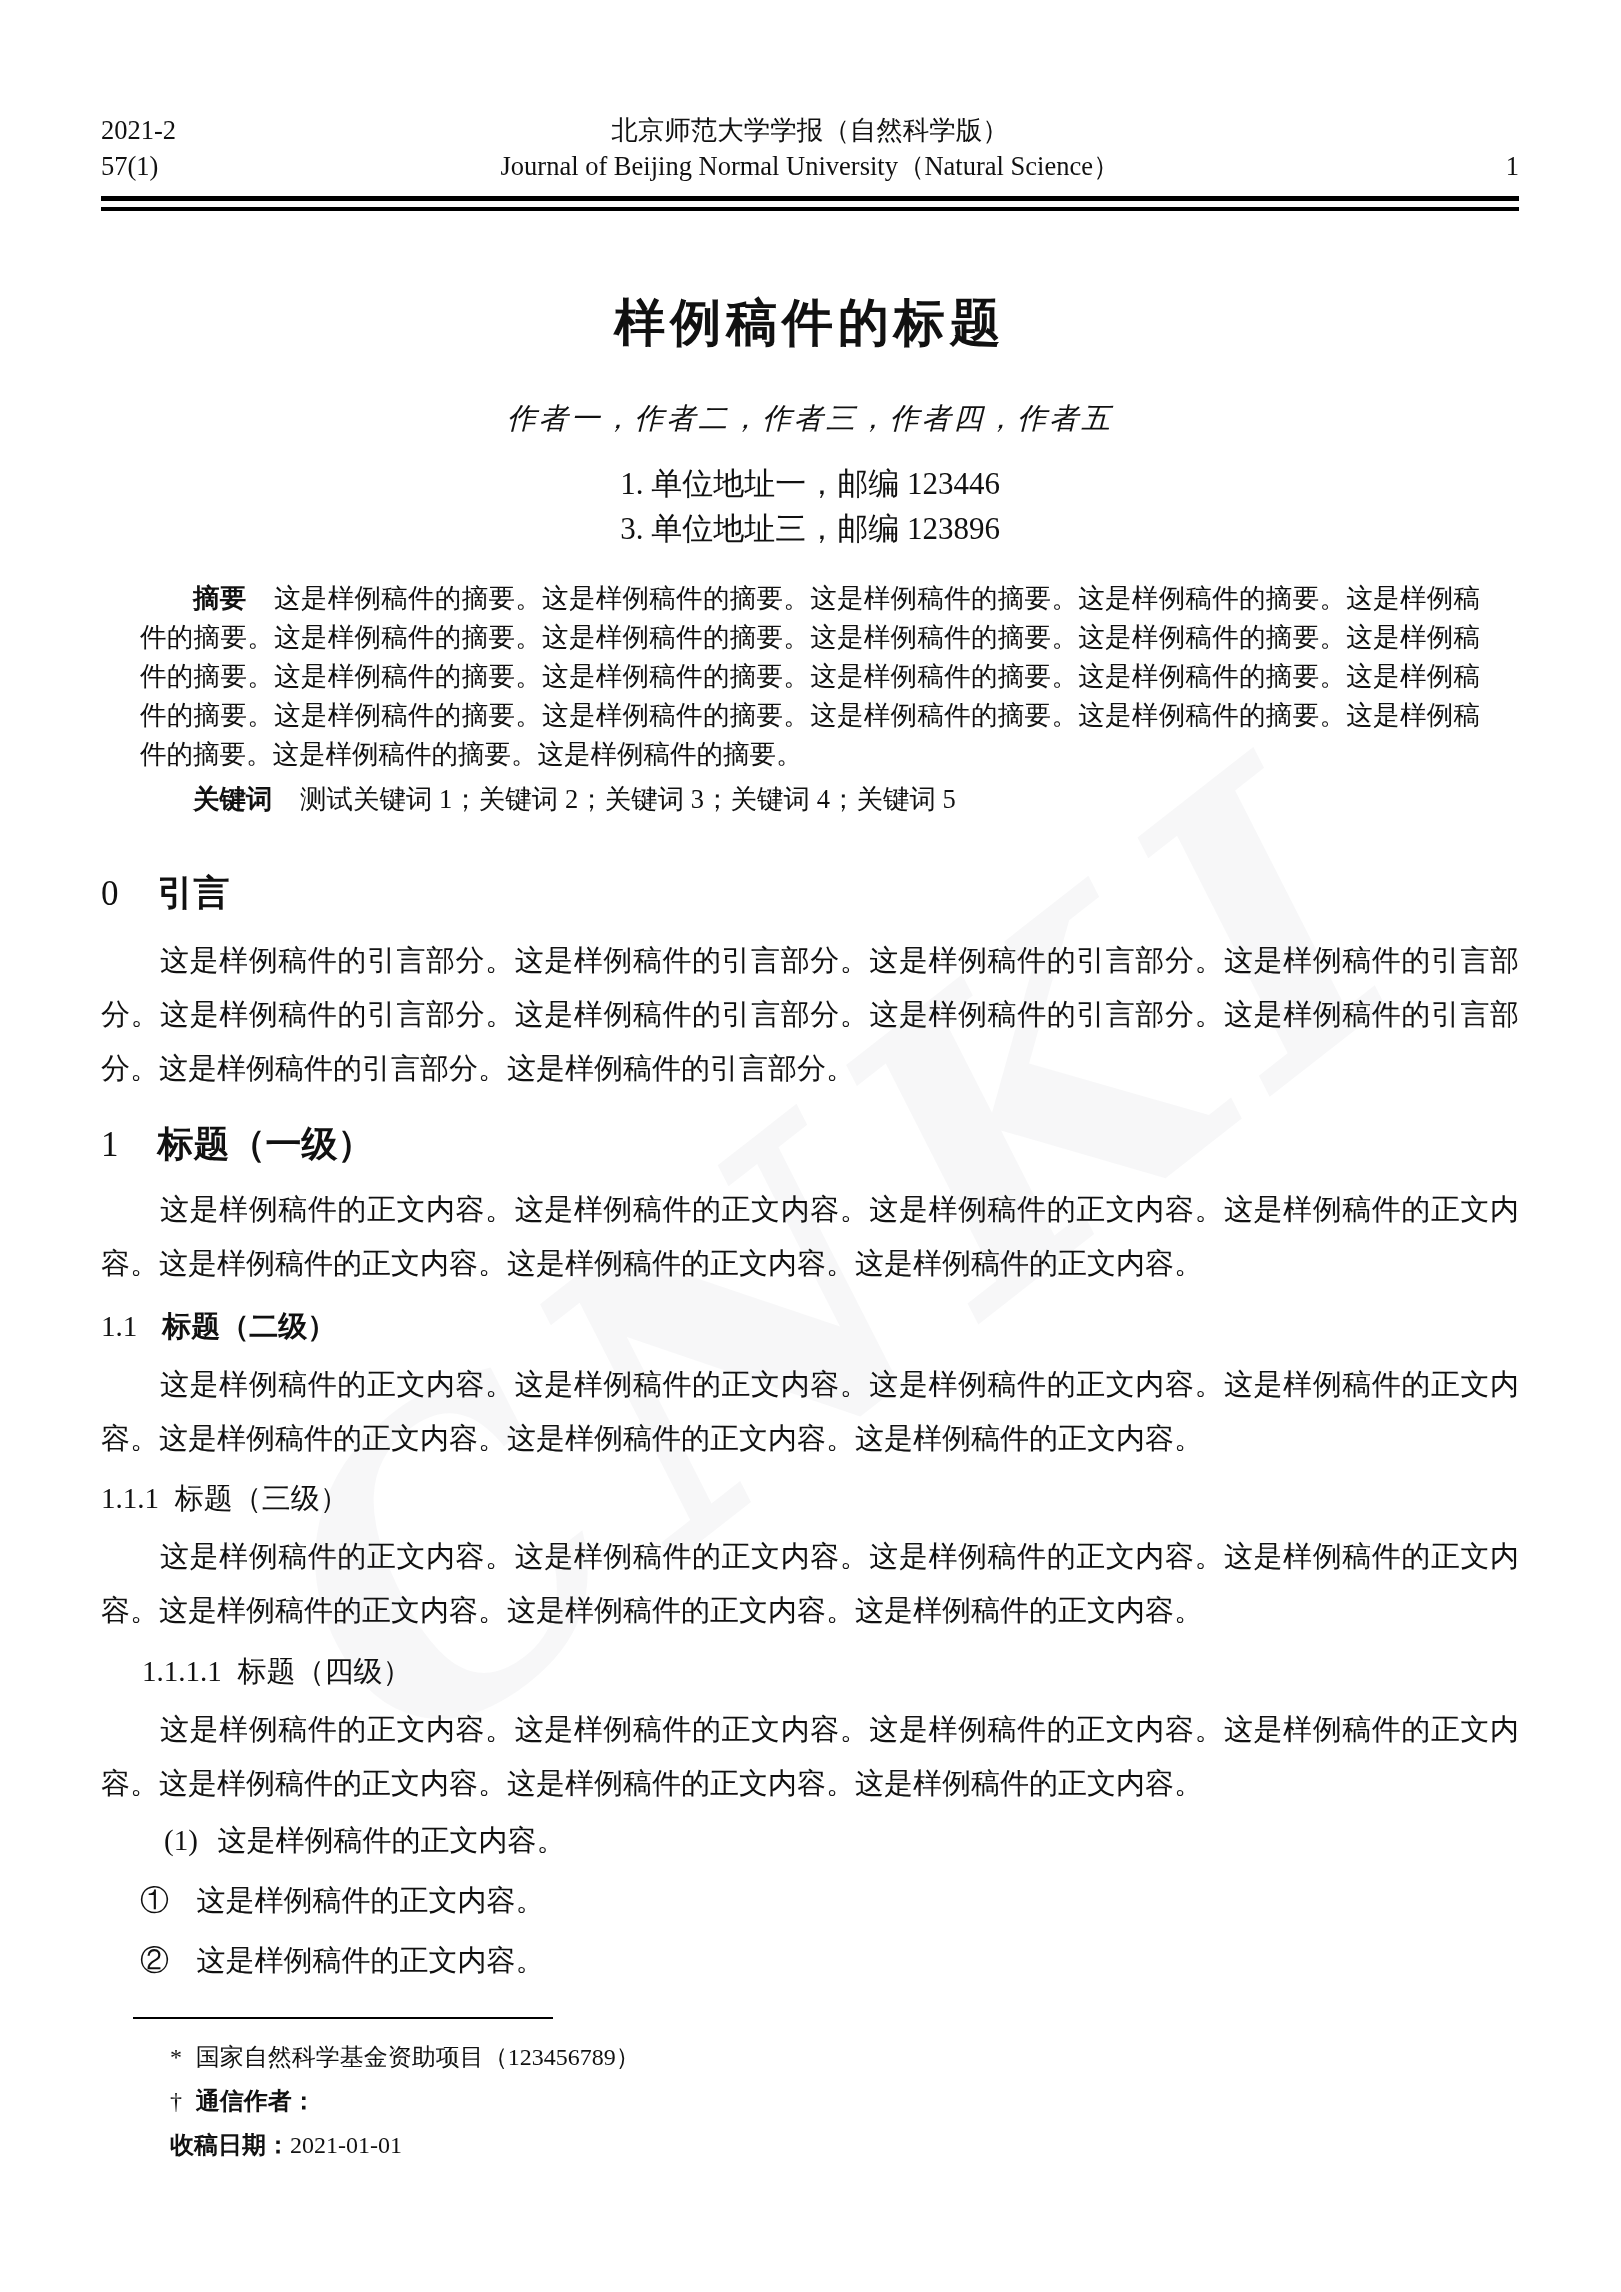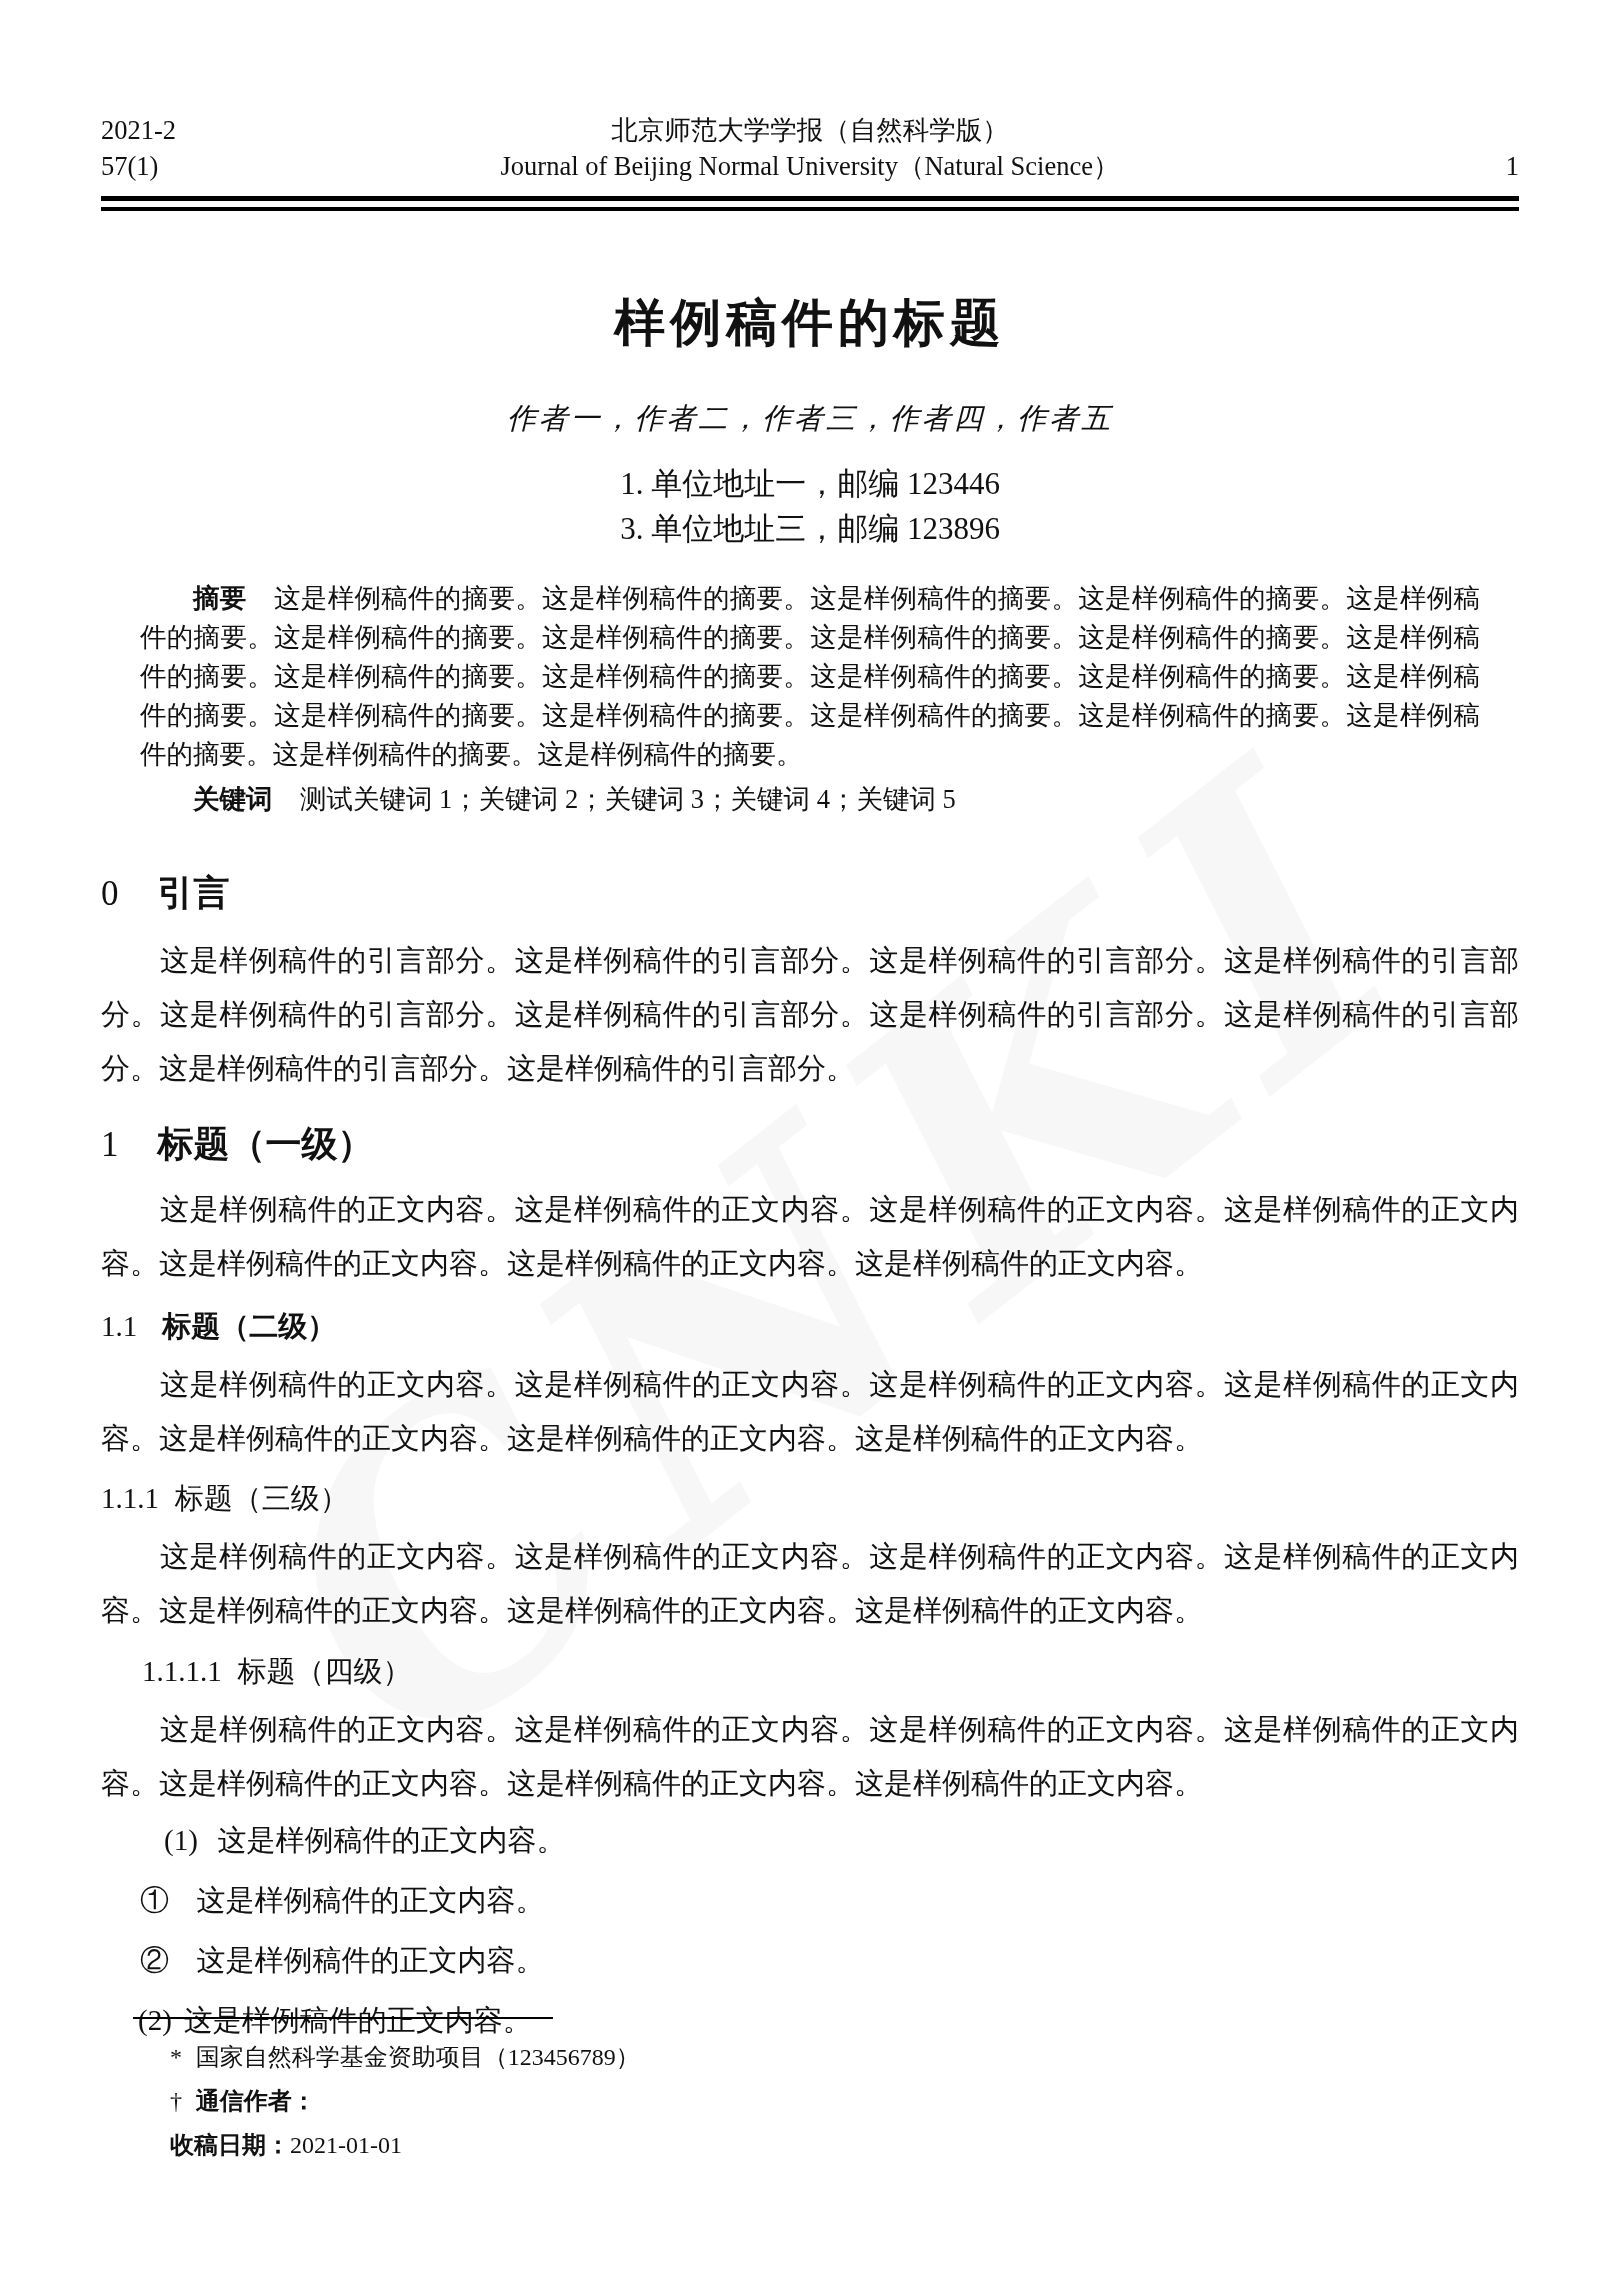--- a/index.html
+++ b/index.html
@@ -150,23 +150,20 @@
 
     <p class="li li-paren1">
       <span class="marker">(1)</span><span>这是样例稿件的正文内容。</span>
     </p>
     <p class="li li-circ">
       <span class="marker">①</span><span>这是样例稿件的正文内容。</span>
     </p>
     <p class="li li-circ">
       <span class="marker">②</span><span>这是样例稿件的正文内容。</span>
     </p>
-    <p class="li li-paren2">
-      <span class="marker">(2)</span><span>这是样例稿件的正文内容。</span>
-    </p>
 
   </div>
 
   <div class="footnotes">
     <div class="fn-rule"></div>
     <p class="fn-line">
       <span class="marker">*</span><span>国家自然科学基金资助项目（123456789）</span>
     </p>
     <p class="fn-line">
       <span class="marker">†</span><span class="hei">通信作者：</span>

